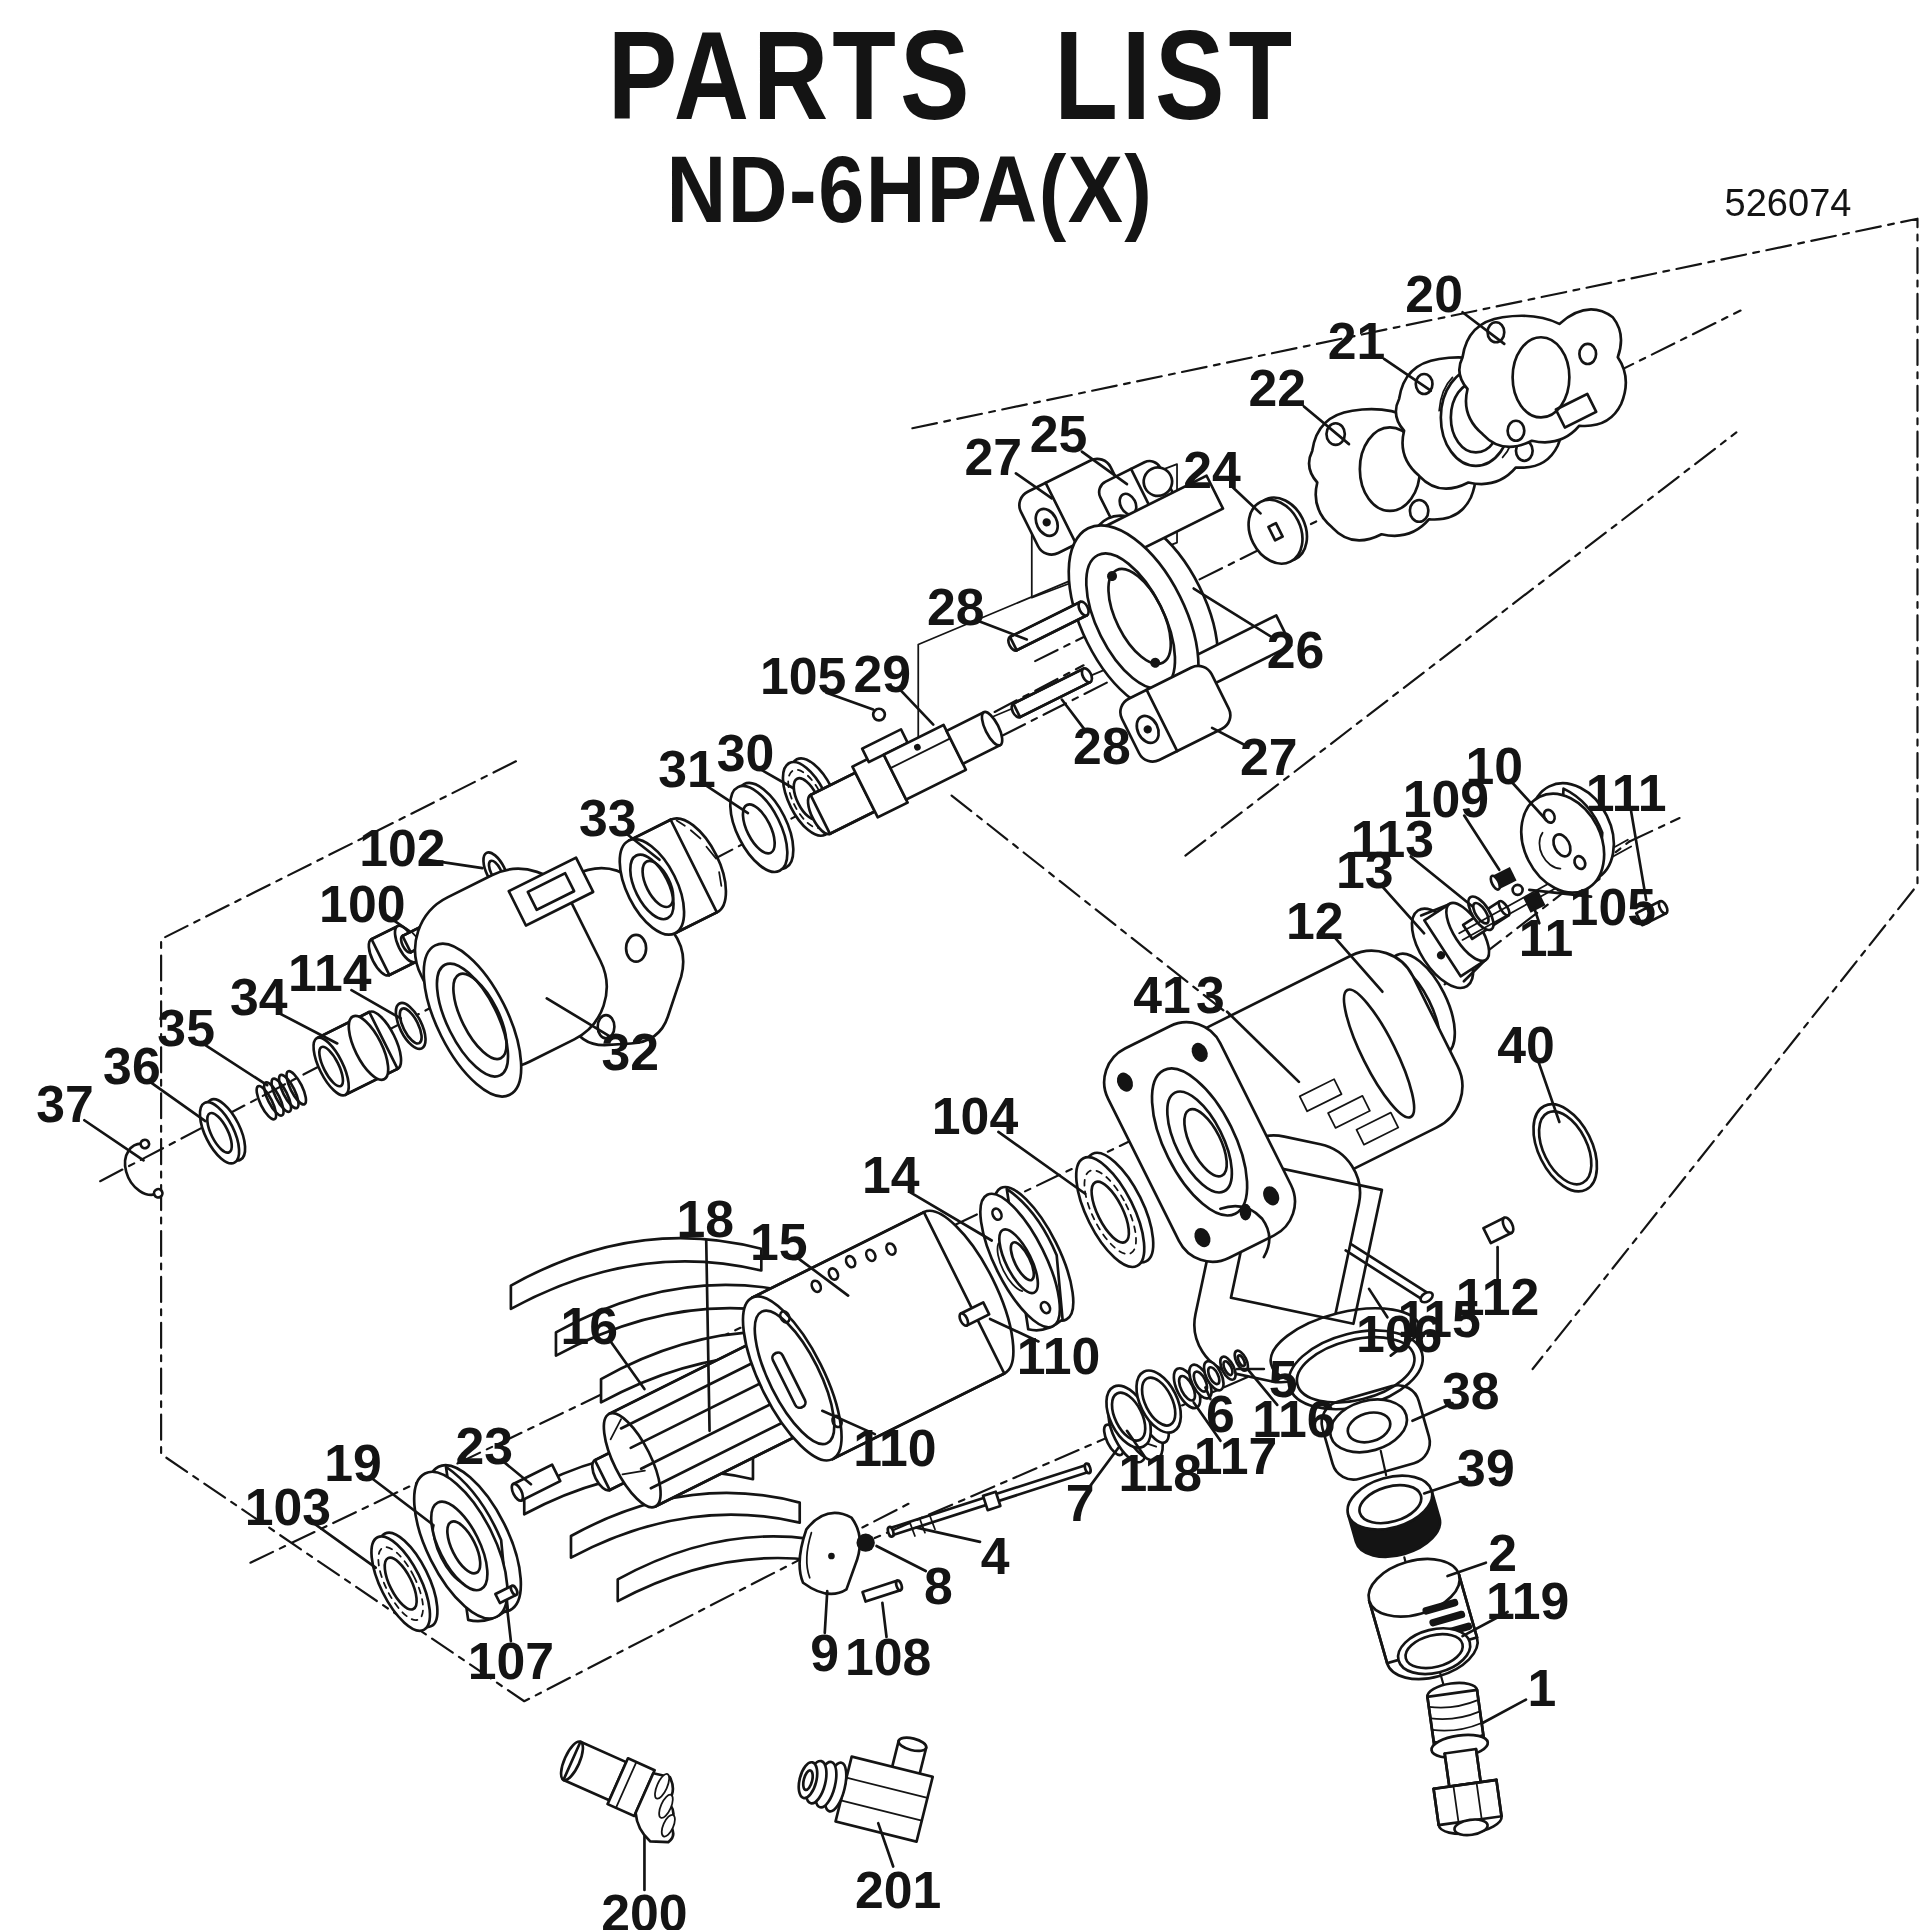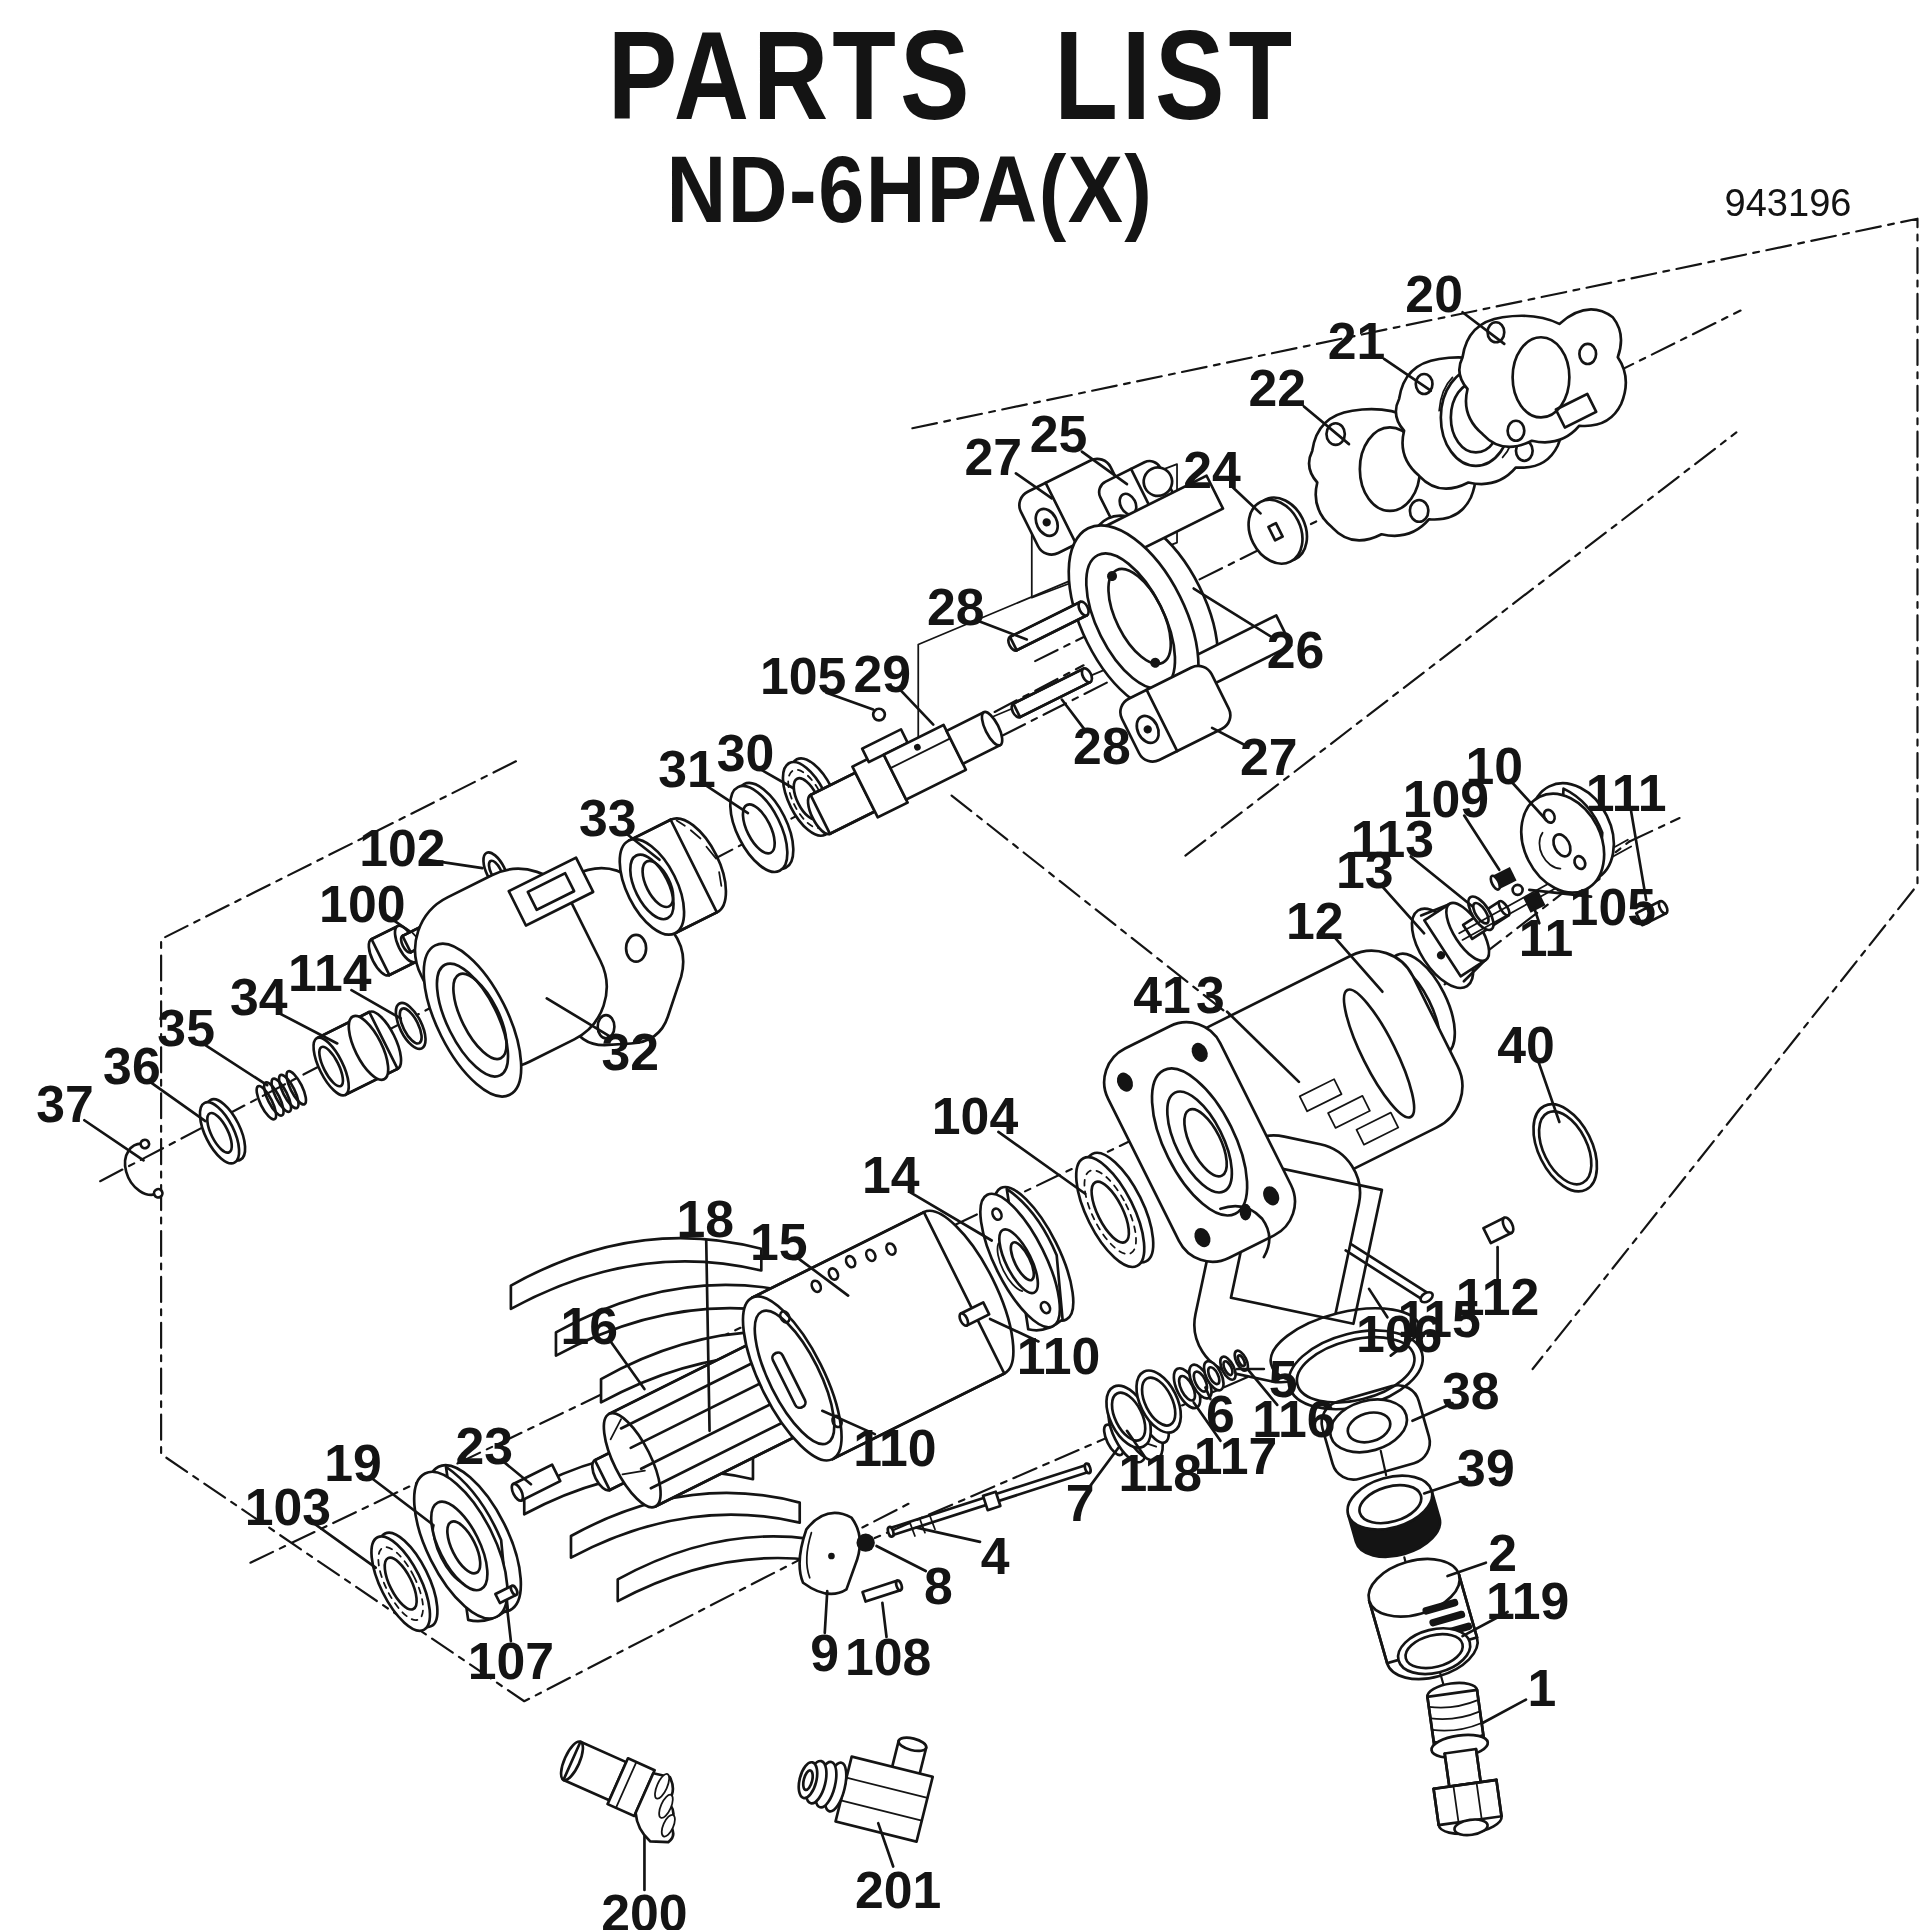--- a/index.html
+++ b/index.html
@@ -23,21 +23,21 @@
       fill:#141414;stroke:none;text-anchor:middle;}
   #dw .ldr{stroke-width:3.2;}
 </style>
 </head>
 <body>
 
 <div id="page">
 
   <div class="ttl" style="left:952px;top:75px">PARTS LIST</div>
   <div class="sub" style="left:910px;top:190px">ND-6HPA(X)</div>
-  <div class="doc" style="left:1788px;top:203px">943196</div>
+  <div class="doc" style="left:1788px;top:203px">526074</div>
 
   <svg id="dw" width="1930" height="1930" viewBox="0 0 2312 2312">
     <defs>
       <pattern id="kn" width="11" height="11" patternUnits="userSpaceOnUse">
         <path d="M0,11 L11,0 M0,0 L11,11" stroke="#141414" stroke-width="2" fill="none"></path>
       </pattern>
       <pattern id="holes" width="36" height="34" patternUnits="userSpaceOnUse" patternTransform="rotate(12)">
         <ellipse cx="10" cy="10" rx="8" ry="10" fill="none" stroke="#141414" stroke-width="2.6"></ellipse>
         <ellipse cx="28" cy="27" rx="8" ry="10" fill="none" stroke="#141414" stroke-width="2.6"></ellipse>
       </pattern>

